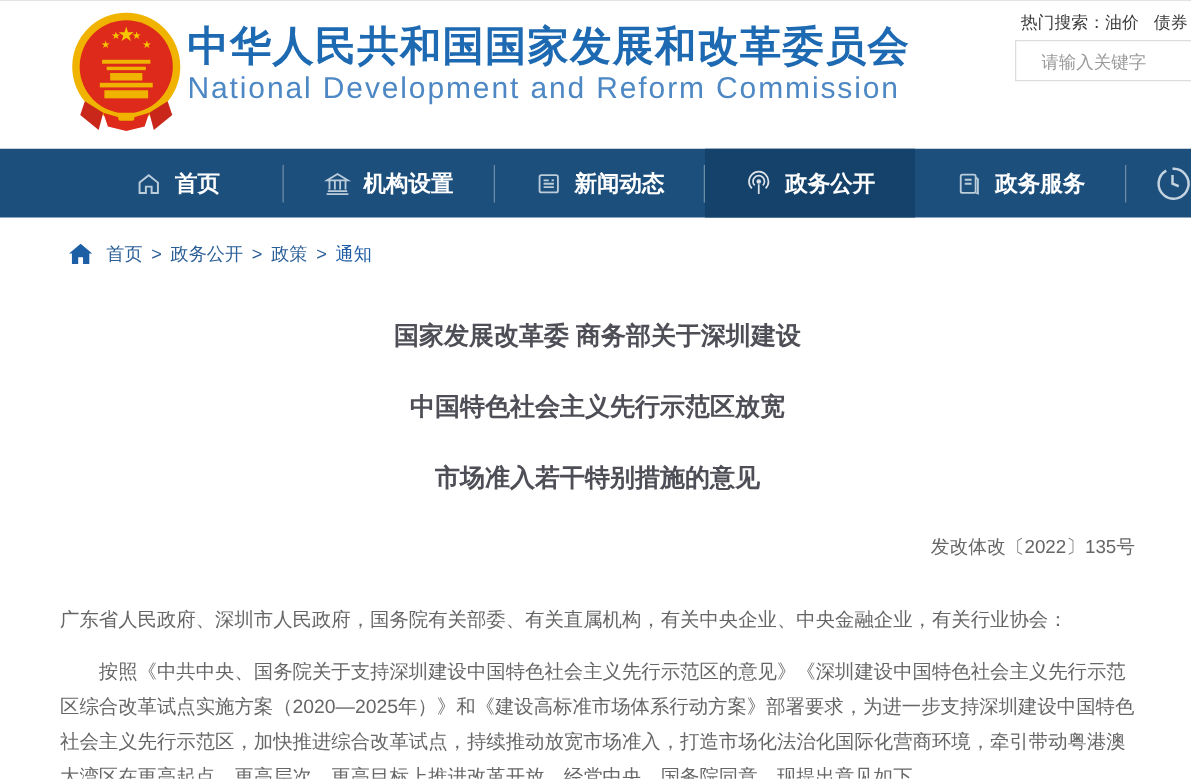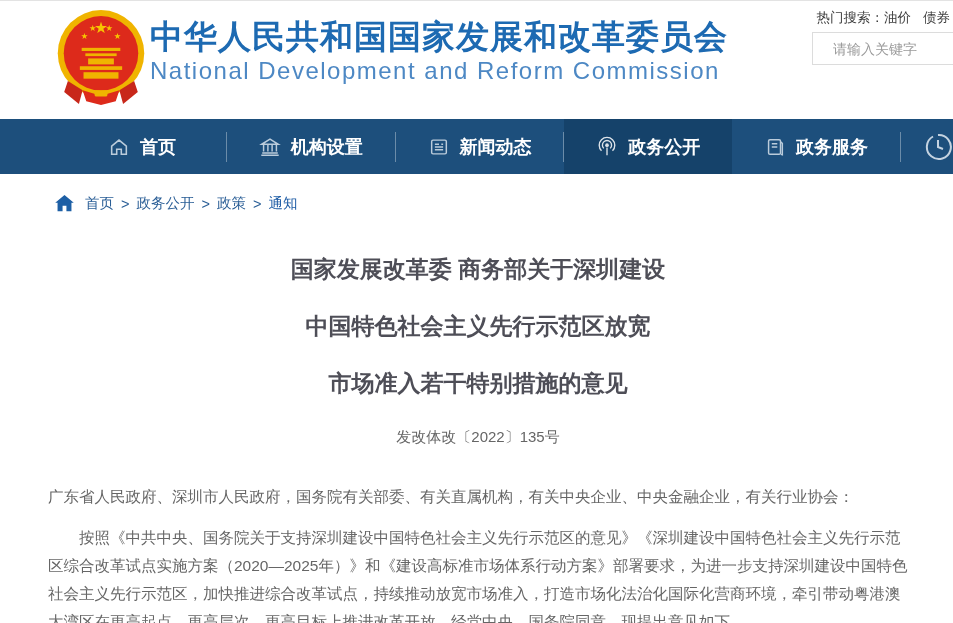--- a/index.html
+++ b/index.html
@@ -34,23 +34,23 @@
   
   .breadcrumb { position:absolute; top:193px; left:55px; display:flex; align-items:center;
     font-size:14.5px; color:#2a5e96; gap:7px; }
   .breadcrumb .crumb { cursor:pointer; }
   .breadcrumb .crumb.current { font-weight:normal; color:#1e5ca5; cursor:default; }
   .breadcrumb .sep { color:#2a5e96; }
   .bc-home { margin-right:4px; display:flex; }
 
   
   .article { position:absolute; top:232px; left:0; width:953px; padding:0 45px 0 48px; }
-  .doc-title { text-align:center; font-size:23px; font-weight:bold; color:#4e4e57;
+  .doc-title { text-align:center; font-size:20px; font-weight:bold; color:#4e4e57;
     line-height:57px; margin-top:8px; }
-  .doc-number { text-align:center; font-size:15px; color:#666; margin-top:16px; }
+  .doc-number { text-align:right; font-size:15px; color:#666; margin-top:16px; }
   .doc-body { margin-top:36px; font-size:15.5px; color:#666; line-height:28px; }
   .doc-body p.salutation { text-indent:0; }
   .doc-body p.indent { text-indent:2em; margin-top:13px; }
 </style>
 </head>
 <body>
 
 <div class="header">
 
   <div class="emblem">

